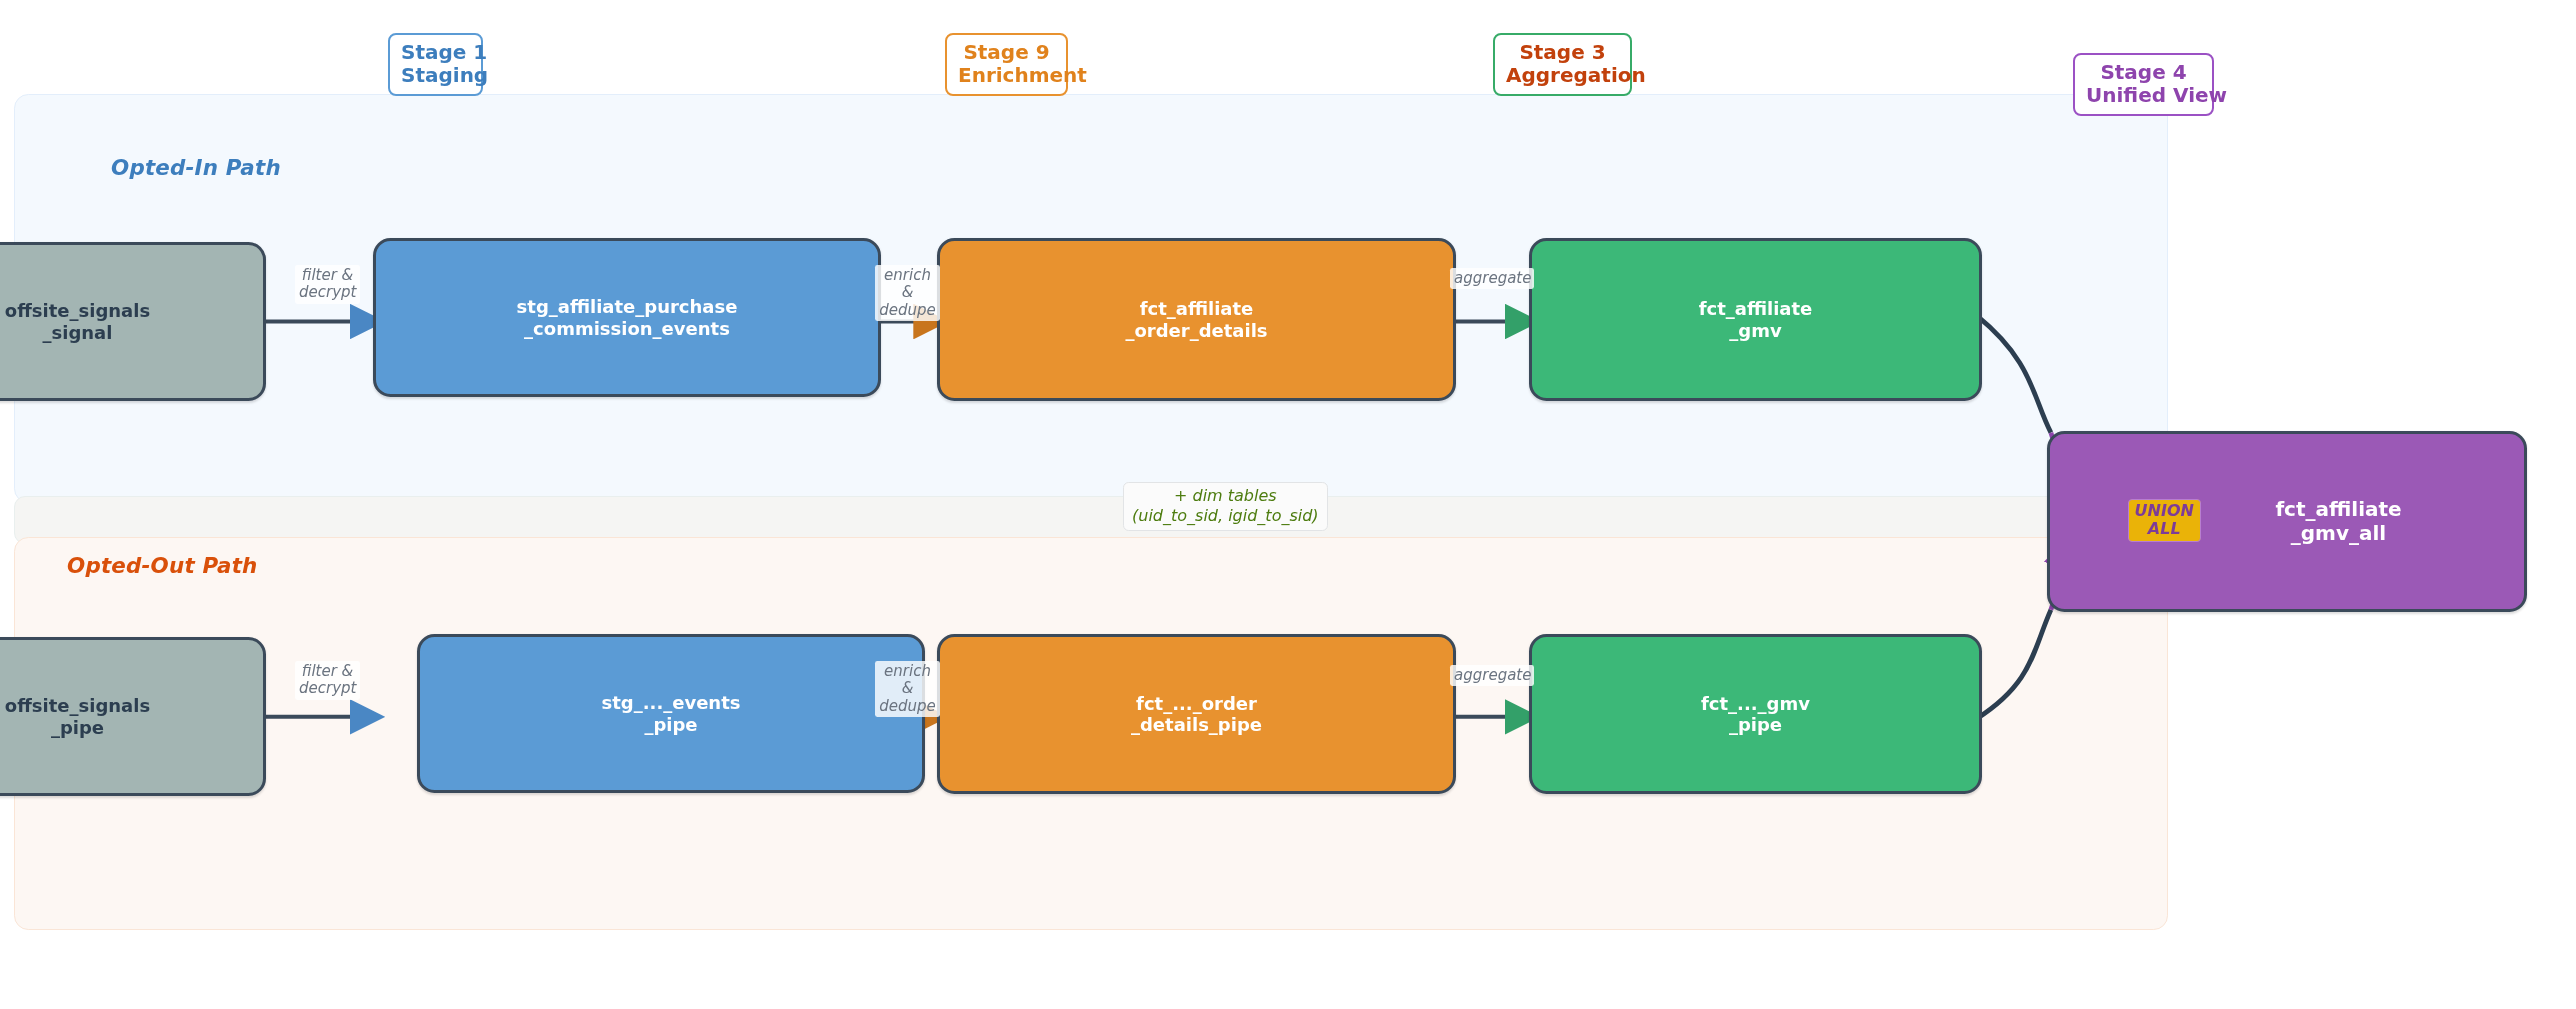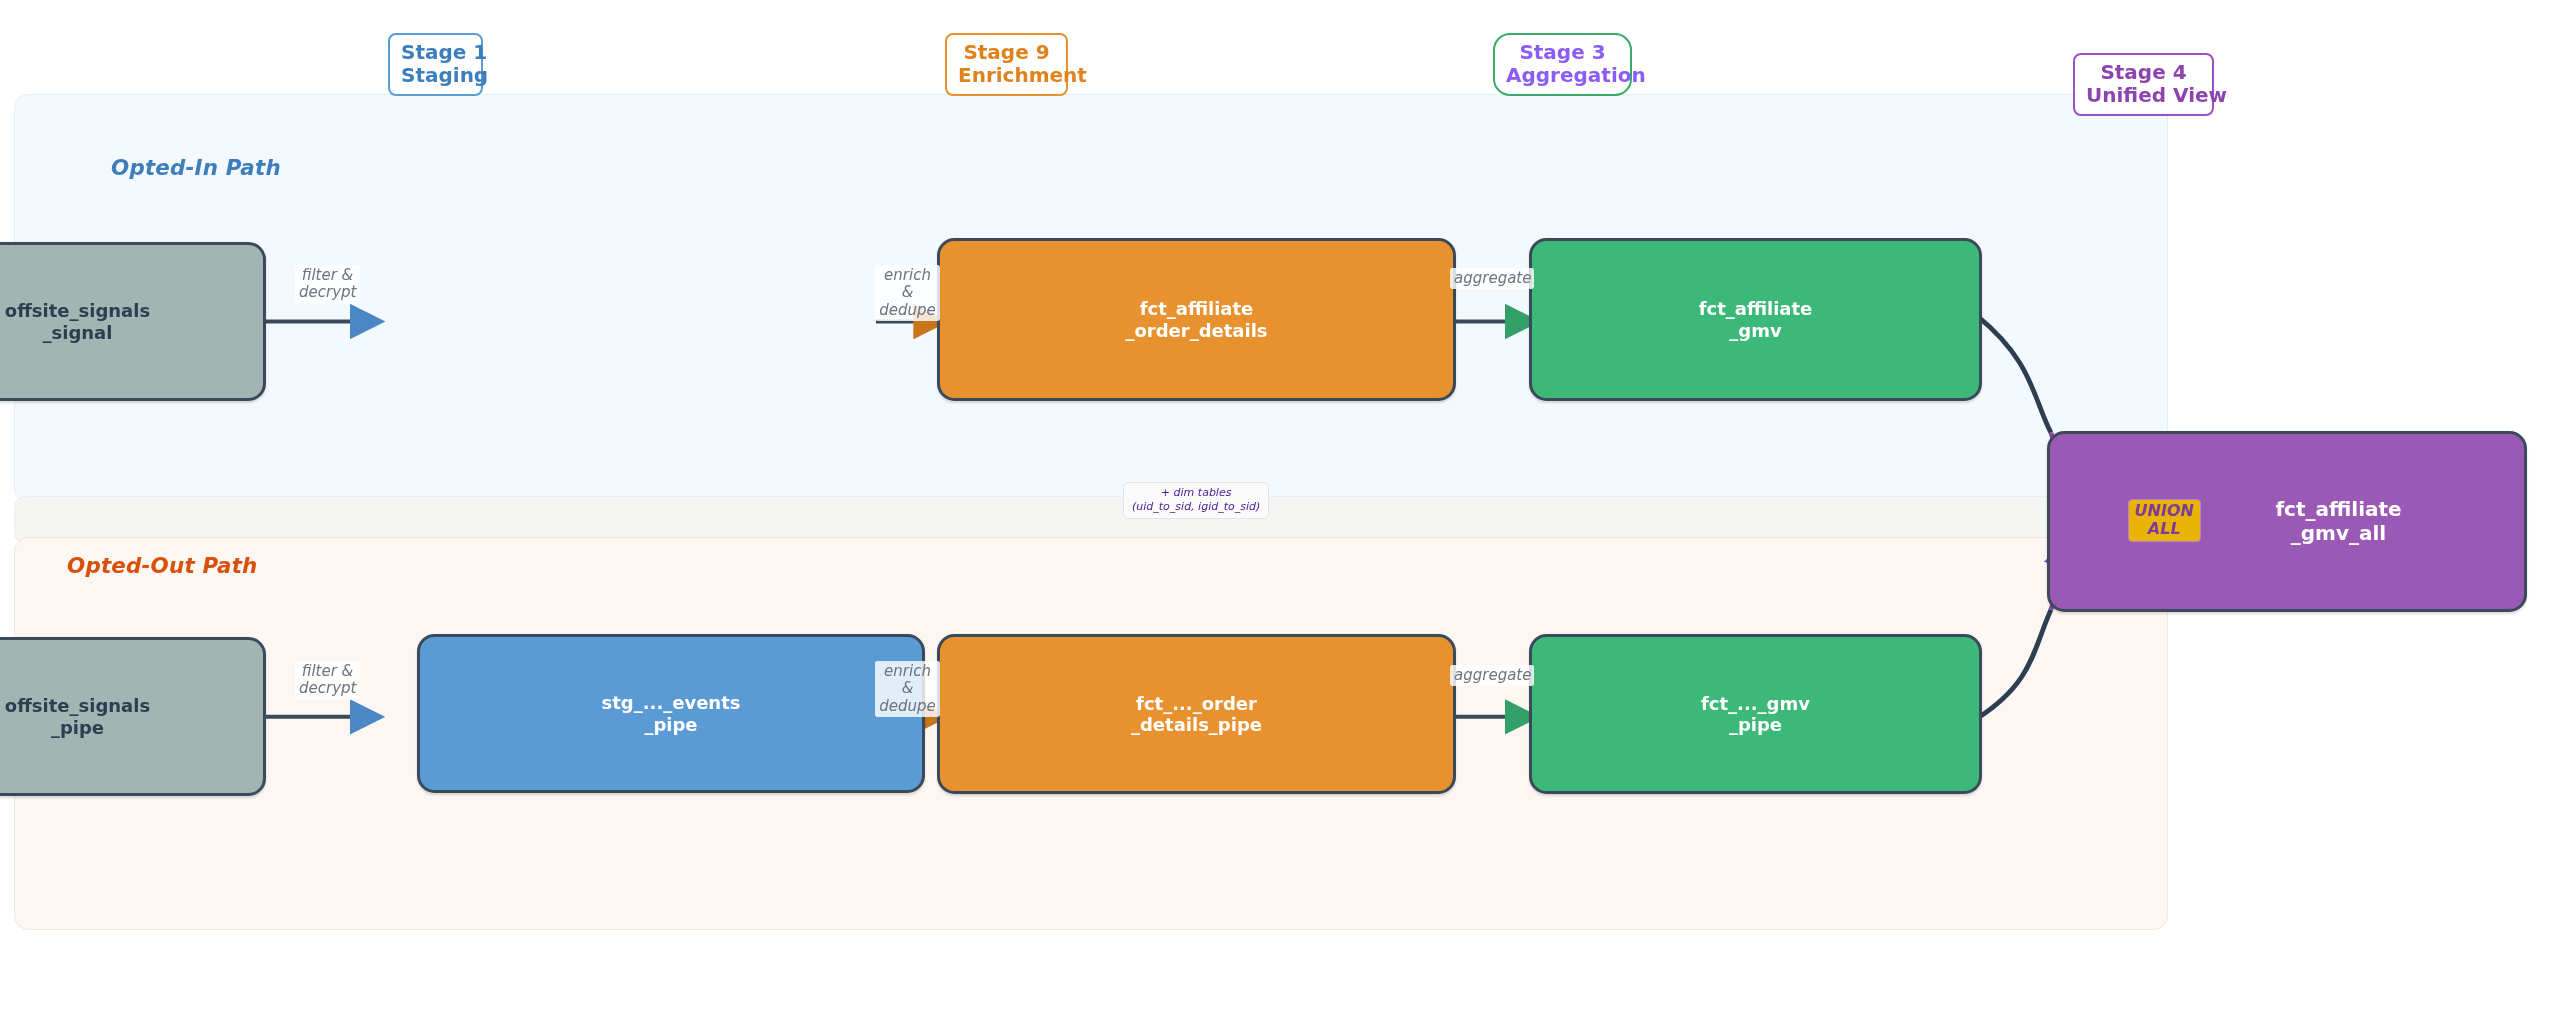--- a/index.html
+++ b/index.html
@@ -32,21 +32,21 @@
     background: #ffffff;
     text-align: center;
     font-weight: bold;
     font-size: 20px;
     line-height: 1.12;
     padding: 6.4px 11px 8px 11px;
     white-space: pre;
   }
   .stage-1 { border-color: #5b9bd5; color: #3d7ebd; }
   .stage-2 { border-color: #e8922f; color: #e0821c; }
-  .stage-3 { border-color: #37ab68; color: #8b5cf6; border-radius: 17px; }
+  .stage-3 { border-color: #37ab68; color: #c2410c; }
   .stage-4 { border-color: #9b51c4; color: #8e44ad; }
 
   
   .lane {
     position: absolute;
     box-sizing: border-box;
     border-radius: 14.3px;
   }
   .lane-in {
     background: #f4f9fe;
@@ -122,23 +122,23 @@
     color: #6b7480;
     background: rgba(255,255,255,0.82);
     padding: 1.6px 4px;
     text-align: center;
     white-space: pre-line;
     border-radius: 2.4px;
   }
   .dim-note {
     position: absolute;
     font-style: italic;
-    font-size: 11px;
+    font-size: 16px;
     line-height: 1.25;
-    color: #4c1d95;
+    color: #4d7c0f;
     background: #fbfbfb;
     border: 1.2px solid #e2e4e6;
     border-radius: 5.6px;
     padding: 3.2px 8px 4px 8px;
     text-align: center;
     white-space: pre-line;
   }
   .union-badge {
     position: absolute;
     font-style: italic;
@@ -216,20 +216,22 @@
     <path d="M2490,398 C2560,455 2560,500 2583,545" fill="none" stroke="#2c3e50" stroke-width="6"></path>
     <path d="M2583,545 L2615,645" fill="none" stroke="#8e44ad" stroke-width="6" marker-end="url(#ah-purple)"></path>
 
     <path d="M2490,905 C2560,860 2560,820 2583,768" fill="none" stroke="#2c3e50" stroke-width="6"></path>
     <path d="M2583,768 L2611,682" fill="none" stroke="#8e44ad" stroke-width="6" marker-end="url(#ah-purple)"></path>
   </svg>
 
   <div class="node node-src" style="left:-111px; top:242px; width:377px; height:159px;">offsite_signals
 _signal</div>
 
+  <div class="node node-stg" style="left:373px; top:238px; width:508px; height:159px;">stg_affiliate_purchase
+_commission_events</div>
 
   <div class="node node-fct" style="left:937px; top:238px; width:519px; height:163px;">fct_affiliate
 _order_details</div>
 
   <div class="node node-gmv" style="left:1529px; top:238px; width:453px; height:163px;">fct_affiliate
 _gmv</div>
 
   <div class="node node-src" style="left:-111px; top:637px; width:377px; height:159px;">offsite_signals
 _pipe</div>
 

